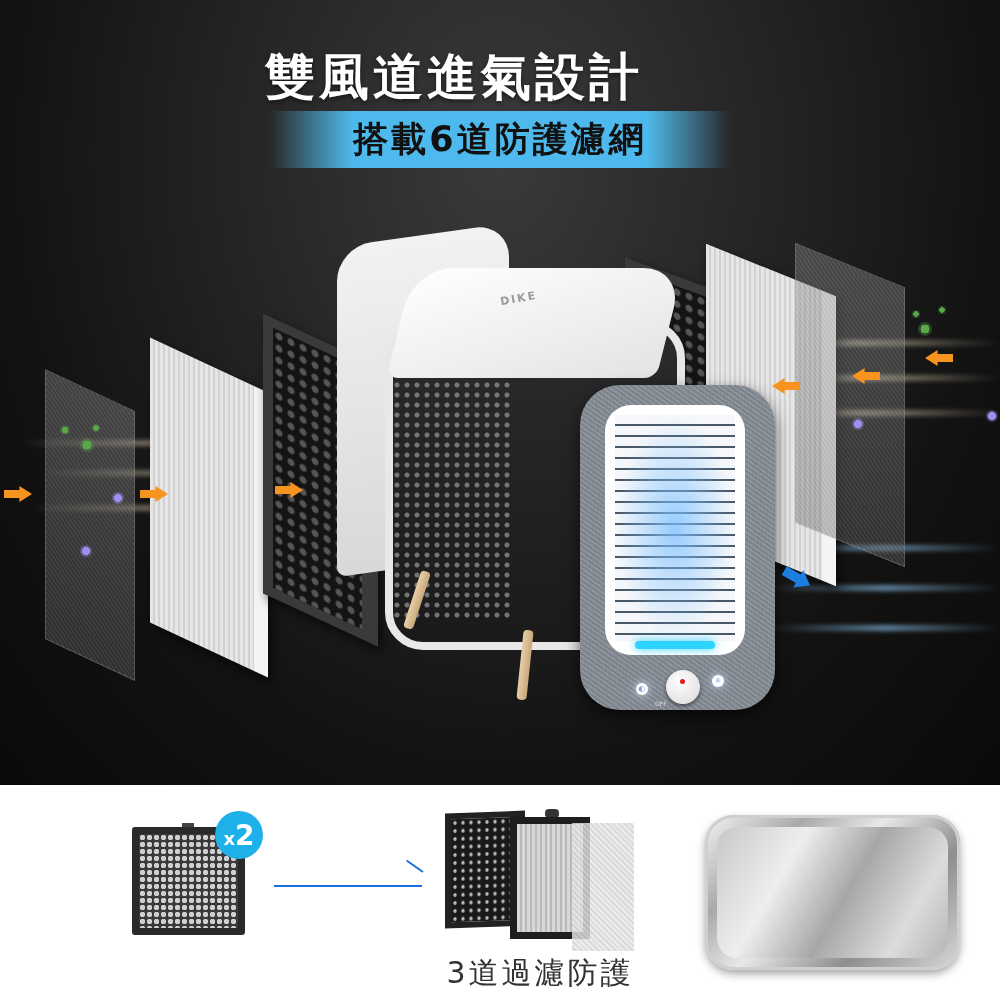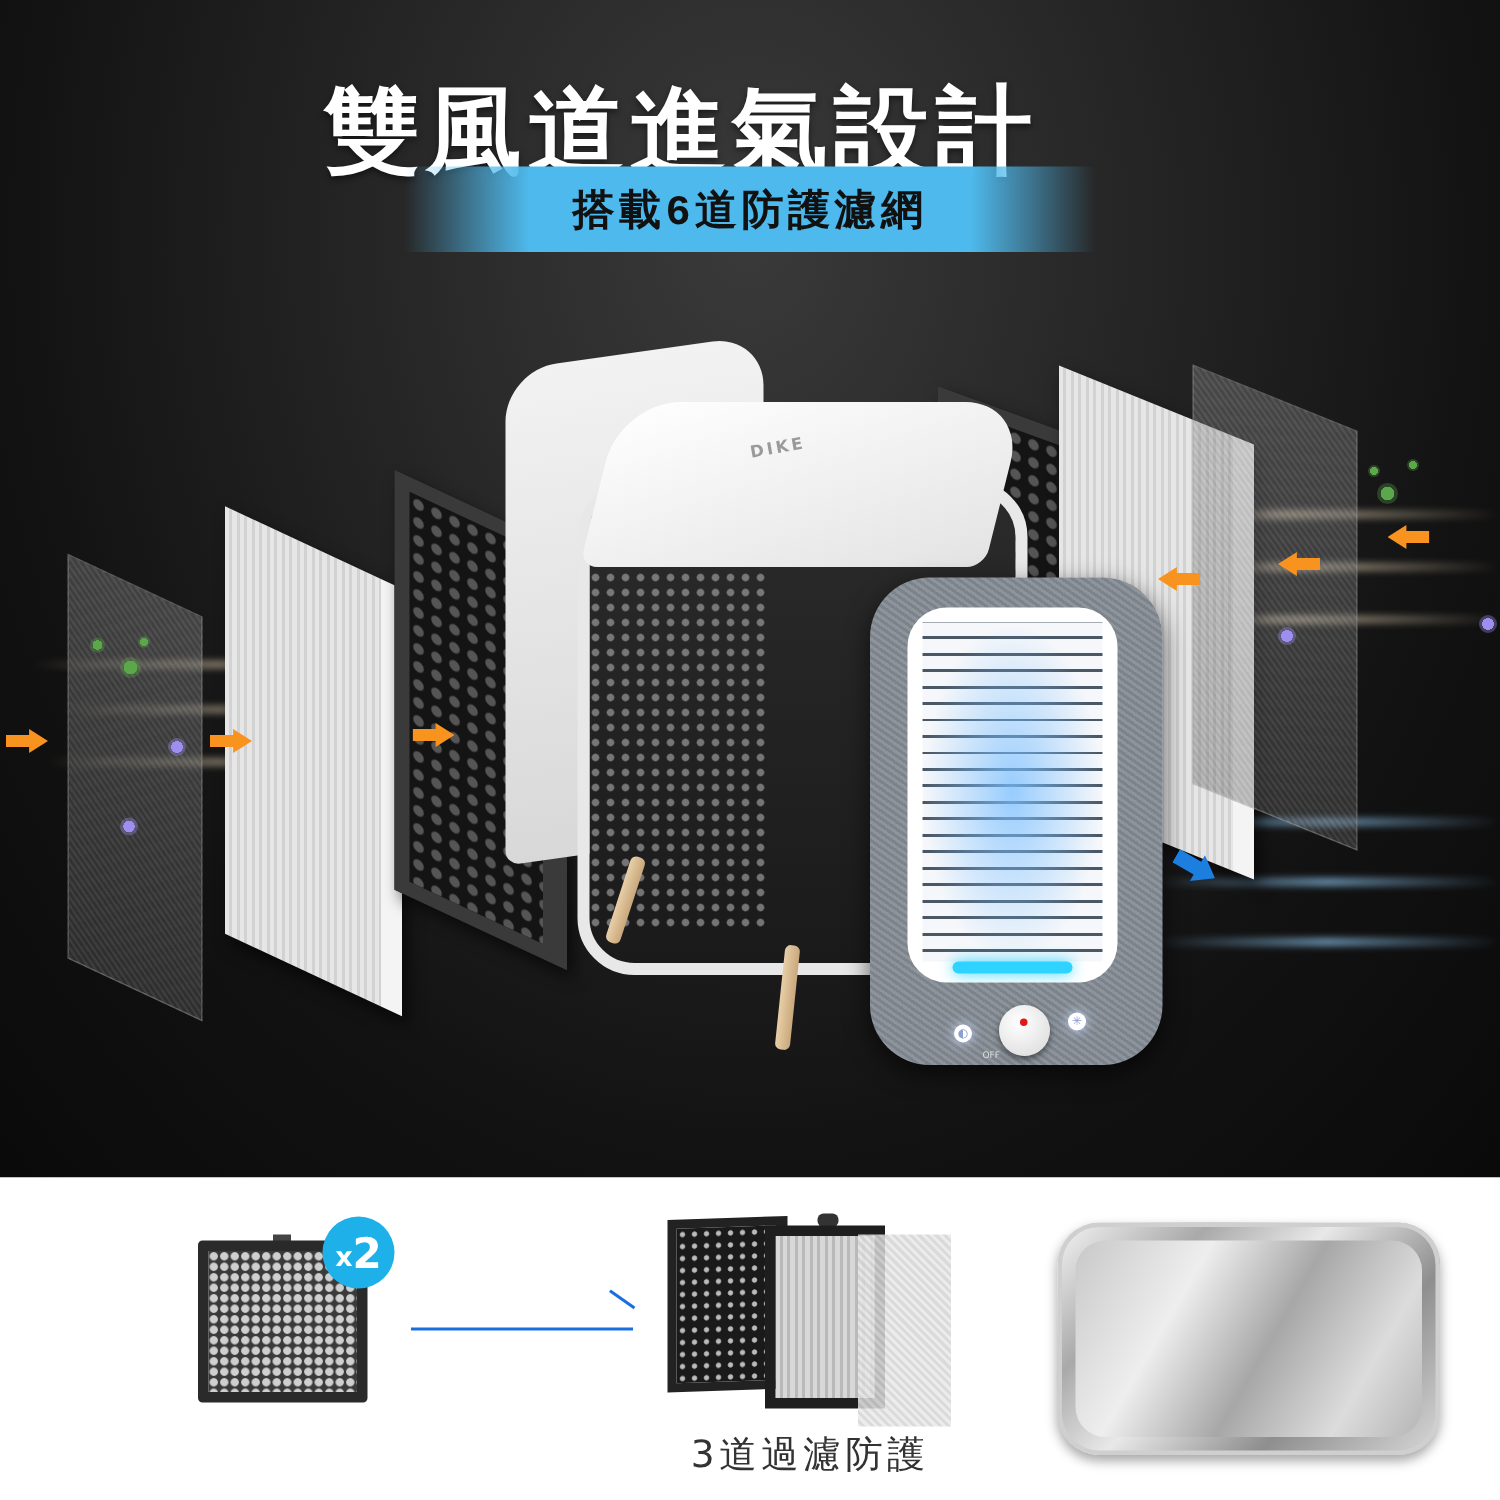--- a/index.html
+++ b/index.html
@@ -7,30 +7,30 @@
   body { font-family: "DejaVu Sans", "Liberation Sans", sans-serif; position: relative; }
 
   
   .hero {
     position: absolute; left: 0; top: 0; width: 1000px; height: 785px;
     background: radial-gradient(ellipse at 50% 20%, #3a3a3a 0%, #262626 35%, #121212 70%, #0a0a0a 100%);
     overflow: hidden;
   }
   .title {
     position: absolute; left: 0; top: 44px; width: 908px; text-align: center;
-    color: #fff; font-size: 64px; font-weight: bold; letter-spacing: 4px;
+    color: #fff; font-size: 50px; font-weight: bold; letter-spacing: 4px;
     text-shadow: 0 2px 4px rgba(0,0,0,0.5);
   }
   .subtitle-band {
     position: absolute; left: 270px; top: 111px; width: 460px; height: 57px;
     background: linear-gradient(90deg, rgba(78,185,236,0) 0%, #4eb9ec 18%, #4eb9ec 82%, rgba(78,185,236,0) 100%);
     display: flex; align-items: center; justify-content: center;
   }
   .subtitle {
-    color: #111; font-size: 28px; font-weight: bold; letter-spacing: 3px; font-family: Liberation Mono, monospace;
+    color: #111; font-size: 35px; font-weight: bold; letter-spacing: 3px;
   }
 
   
   .stream {
     position: absolute; height: 6px; border-radius: 3px;
     background: linear-gradient(90deg, rgba(255,235,200,0), rgba(255,235,200,0.55), rgba(255,235,200,0));
     filter: blur(2px);
   }
   .stream.blue {
     background: linear-gradient(90deg, rgba(120,190,255,0), rgba(150,210,255,0.6), rgba(120,190,255,0));
@@ -164,21 +164,21 @@
     content: ""; position: absolute; right: -1px; top: -14px; width: 20px; height: 2px; background: #1a6fe0;
     transform: rotate(35deg); transform-origin: right center;
   }
 
   .label-left {
     position: absolute; left: 0; top: 168px; width: 380px; text-align: center;
     font-size: 25px; color: #333; letter-spacing: 3px;
   }
   .label-mid {
     position: absolute; left: 420px; top: 168px; width: 240px; text-align: center;
-    font-size: 25px; color: #333; letter-spacing: 3px;
+    font-size: 30px; color: #333; letter-spacing: 3px;
   }
 
   .stack-carbon {
     position: absolute; left: 445px; top: 27px; width: 80px; height: 115px;
     border: 6px solid #222; border-right-width: 8px;
     background: radial-gradient(circle, #bbb 0 1.5px, #1a1a1a 2px) 0 0/8px 8px;
     transform: skewY(-2deg);
   }
   .stack-hepa {
     position: absolute; left: 510px; top: 32px; width: 80px; height: 122px;

